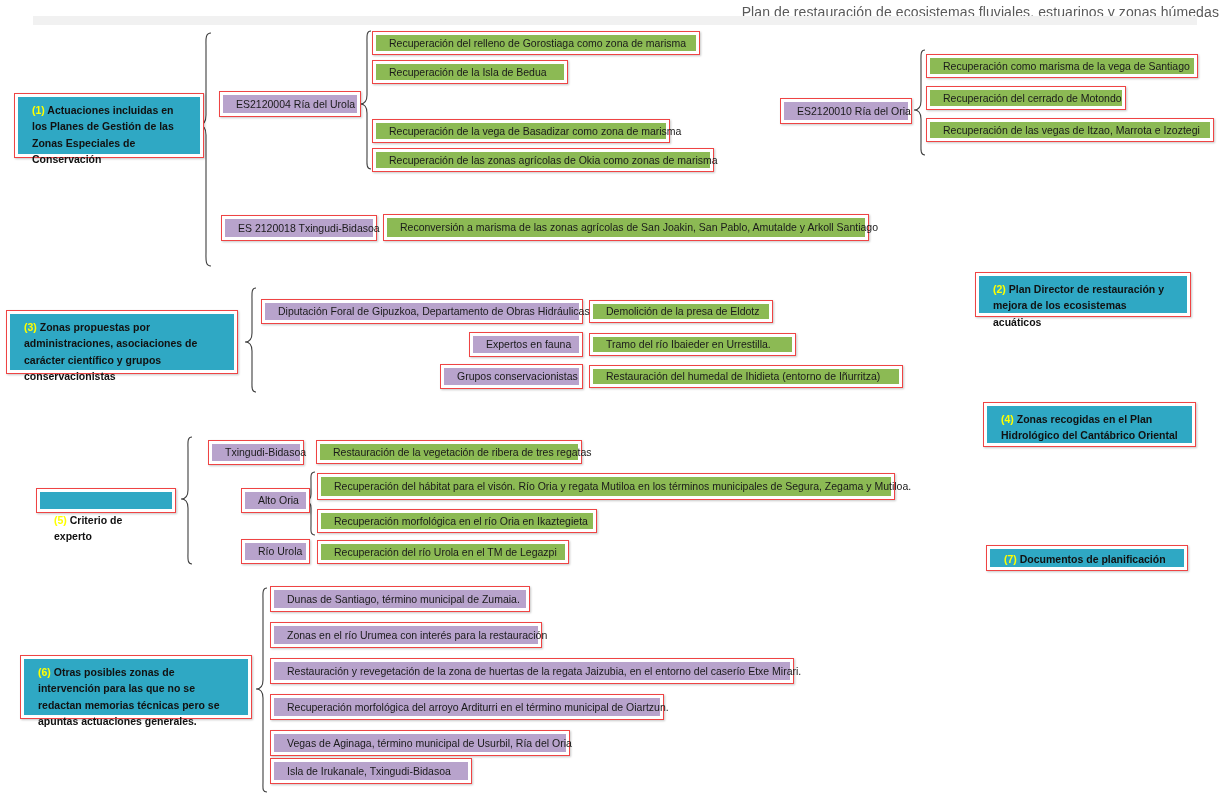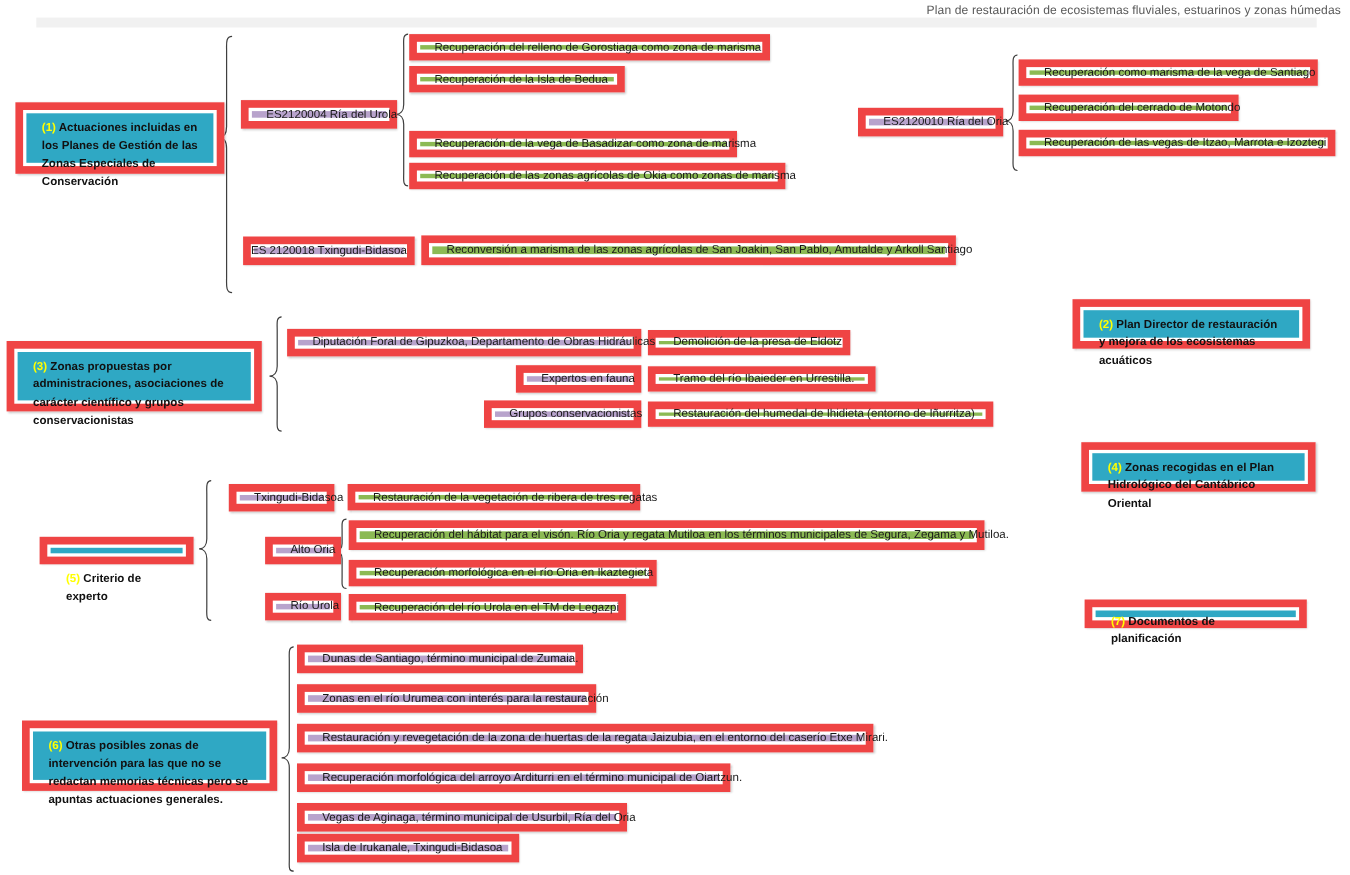--- a/index.html
+++ b/index.html
@@ -14,21 +14,21 @@
     height: 795px;
     overflow: hidden;
     background: #ffffff;
   }
 
   
   .doc-title {
     position: absolute;
     top: 4px;
     right: 8px;
-    font-size: 11px;
+    font-size: 14px;
     color: #595959;
     letter-spacing: 0.1px;
     white-space: nowrap;
   }
   .header-band {
     position: absolute;
     left: 33px;
     top: 16px;
     width: 1164px;
     height: 9px;
@@ -38,21 +38,21 @@
   
   .node {
     position: absolute;
     display: flex;
     align-items: center;
     padding: 3px 8px;
     font-size: 10.5px;
     line-height: 1.35;
     color: #1a1a1a;
     background: #ffffff;
-    border: 7px solid #ef4444;
+    border: 1px solid #ef4444;
     box-shadow: 1px 1px 2px rgba(0,0,0,0.22);
     white-space: nowrap;
   }
   .node > .fill {
     position: absolute;
     left: 3px; top: 3px; right: 3px; bottom: 3px;
     z-index: 0;
   }
   .node > .txt {
     position: relative;
@@ -137,21 +137,21 @@
   </div>
   <div class="node green" style="left:372px; top:119px; width:298px; height:24px;align-items:center;">
     <div class="fill"></div>
     <div class="txt">Recuperación de la vega de Basadizar como zona de marisma</div>
   </div>
   <div class="node green" style="left:372px; top:148px; width:342px; height:24px;">
     <div class="fill"></div>
     <div class="txt">Recuperación de las zonas agrícolas de Okia como zonas de marisma</div>
   </div>
 
-  <div class="node purple" style="left:221px; top:215px; width:156px; height:26px;justify-content:center;">
+  <div class="node purple" style="left:221px; top:215px; width:156px; height:26px;">
     <div class="fill"></div>
     <div class="txt">ES 2120018 Txingudi-Bidasoa</div>
   </div>
   <div class="node green" style="left:383px; top:214px; width:486px; height:27px;">
     <div class="fill"></div>
     <div class="txt">Reconversión a marisma de las zonas agrícolas de San Joakin, San Pablo, Amutalde y Arkoll Santiago</div>
   </div>
 
   <div class="node purple" style="left:780px; top:98px; width:132px; height:26px;">
     <div class="fill"></div>

